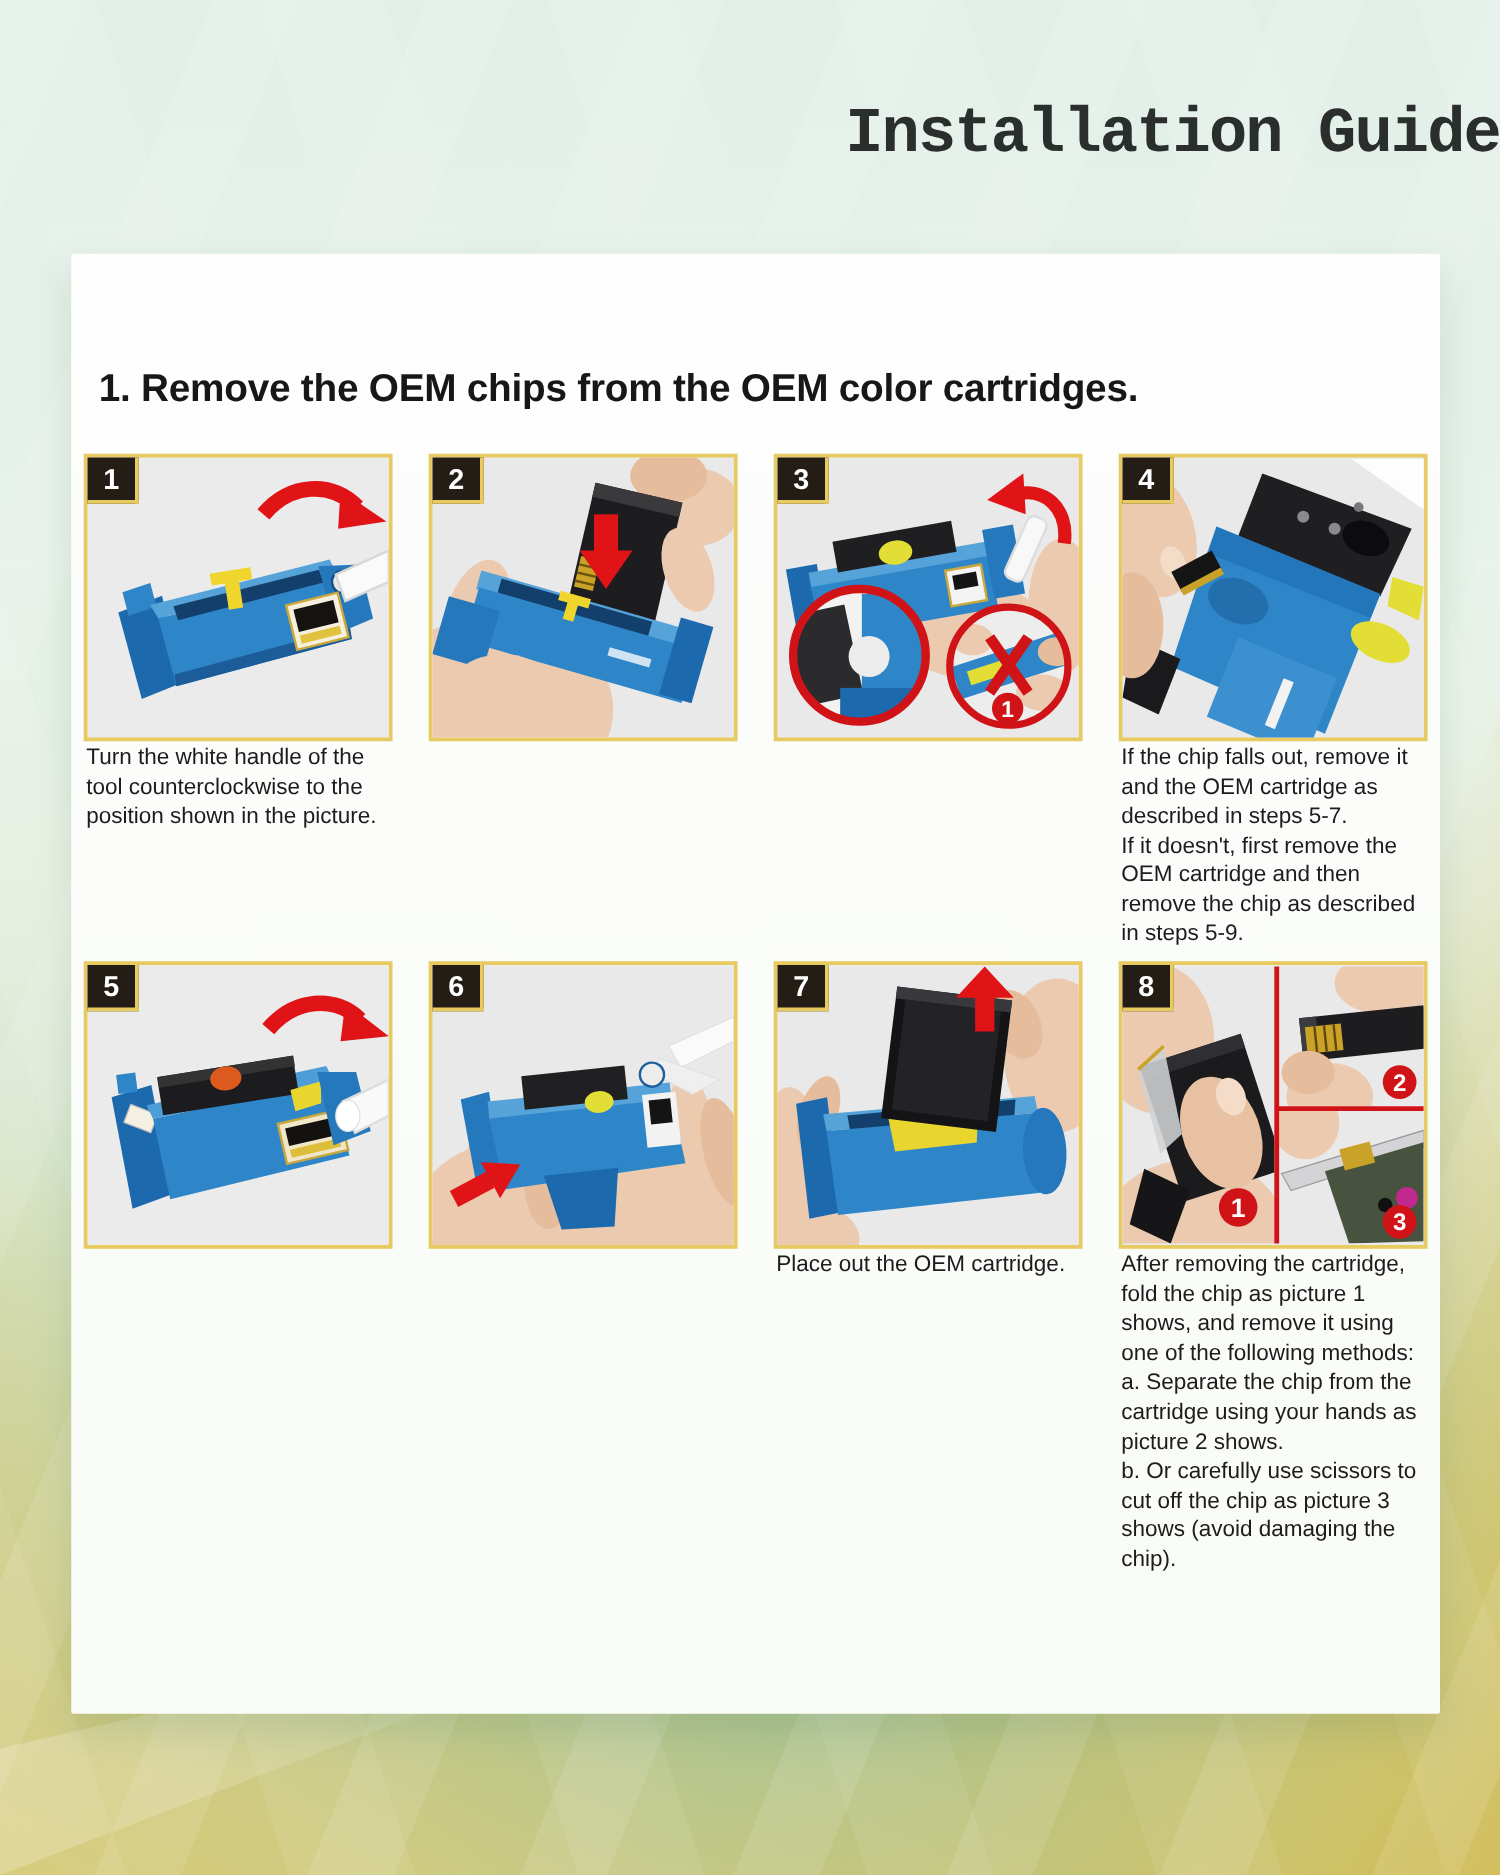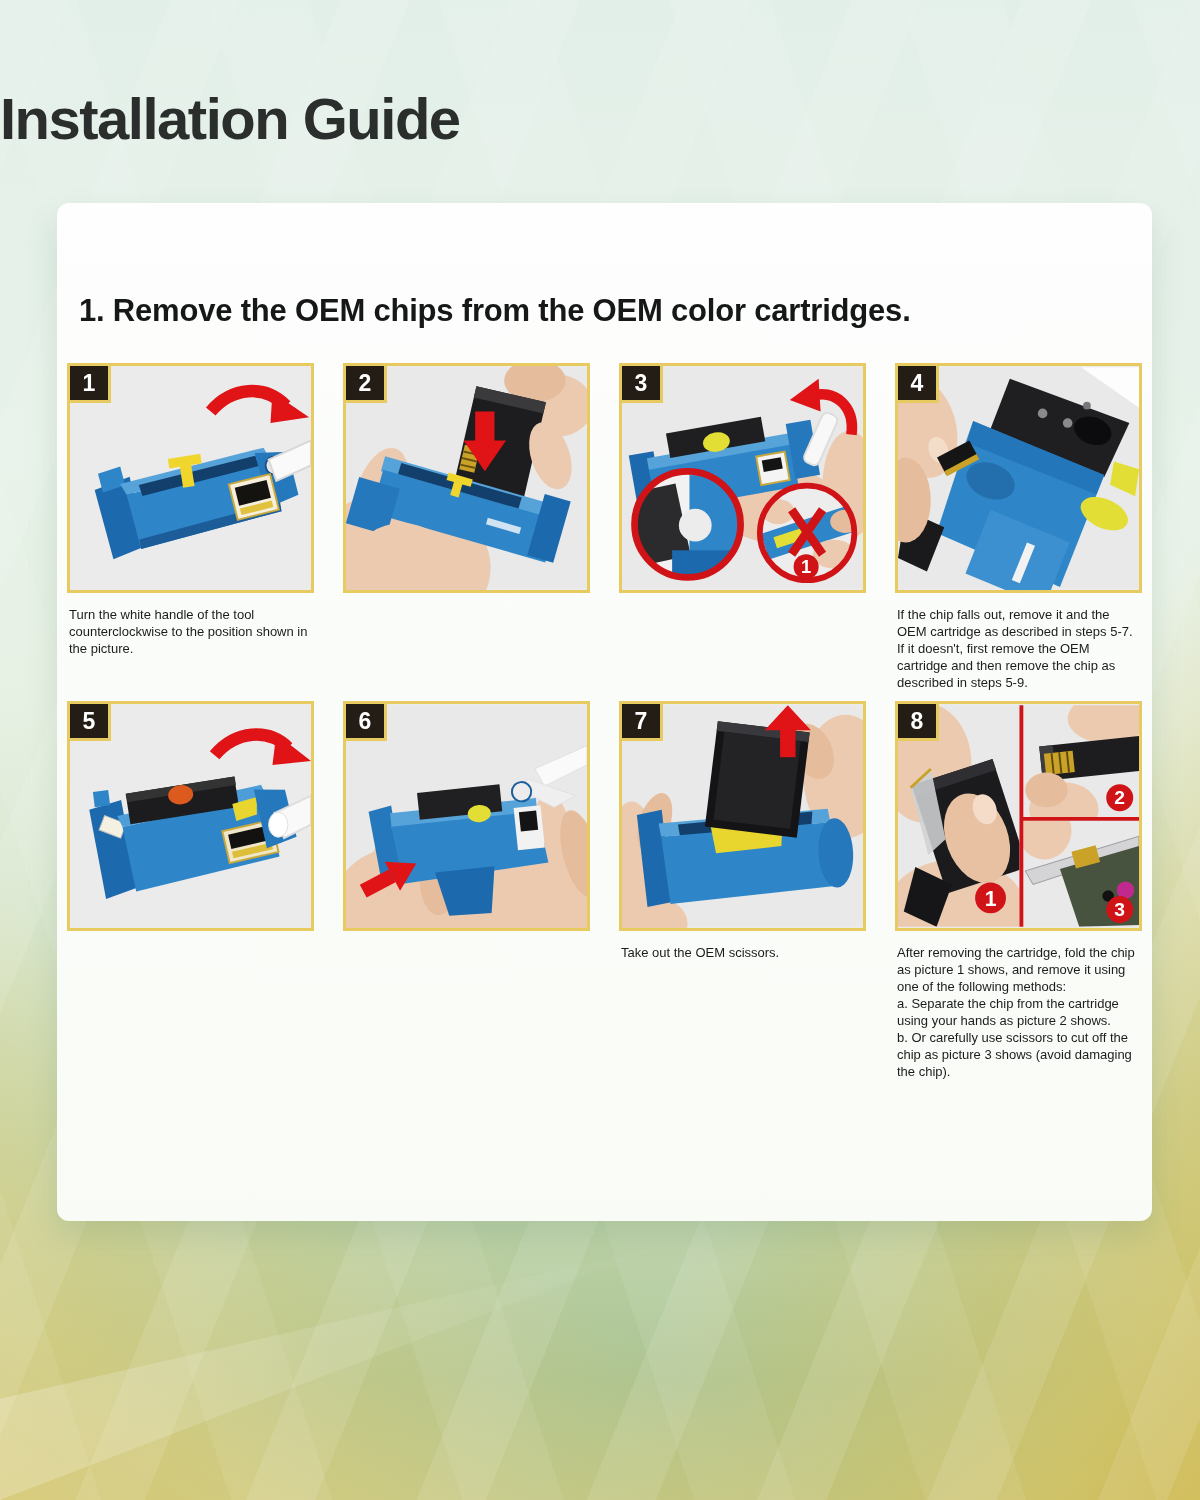--- a/index.html
+++ b/index.html
@@ -21,27 +21,27 @@
       repeating-linear-gradient(112deg, rgba(255,255,255,.10) 0 64px, rgba(255,255,255,0) 64px 158px),
       repeating-linear-gradient(72deg, rgba(255,255,255,.07) 0 96px, rgba(255,255,255,0) 96px 220px);
   }
   .sheen{
     position:absolute;left:0;bottom:0;width:100%;height:460px;
     background:linear-gradient(100deg, rgba(255,255,255,.45), rgba(255,255,255,0) 55%);
     clip-path:polygon(0 100%, 100% 0, 100% 18%, 0 78%);
     opacity:.55;
   }
   .page-title{
-    position:absolute;top:46px;left:0;width:100%;text-align:left;
-    font-size:58px;font-weight:bold;letter-spacing:-1.5px;color:#2a2e2c;
+    position:absolute;top:46px;left:0;width:100%;text-align:right;
+    font-size:51px;font-weight:bold;letter-spacing:-1.5px;color:#2a2e2c;font-family:Liberation Mono, monospace;
   }
   .card{
-    position:absolute;left:57px;top:203px;width:1095px;height:1018px;
+    position:absolute;left:57px;top:203px;width:1095px;height:1168px;
     background:linear-gradient(180deg,#fdfefd 0%,#f8fbf6 100%);
-    border-radius:12px;
+    border-radius:2px;
     box-shadow:0 14px 30px rgba(96,134,104,.20);
     box-sizing:border-box;
   }
   .section-heading{
     margin:90px 0 34px 22px;
     font-size:31px;font-weight:bold;color:#161817;letter-spacing:-.2px;
   }
   .steps-grid{
     display:grid;grid-template-columns:repeat(4,1fr);
     column-gap:29px;row-gap:10px;padding:0 10px;
@@ -53,21 +53,21 @@
   }
   .tile svg{display:block;width:100%;height:100%;}
   .badge{
     position:absolute;top:0;left:0;width:38px;height:34px;
     background:#241d16;color:#fff;
     border-right:3px solid #e7cb60;border-bottom:3px solid #e7cb60;
     display:flex;align-items:center;justify-content:center;
     font-size:23px;font-weight:bold;
   }
   .caption{
-    margin:13px 2px 0;font-size:13px;line-height:1.31;color:#1c1c1c;
+    margin:1px 2px 0;font-size:18px;line-height:1.31;color:#1c1c1c;
     white-space:pre-line;
   }
   .asterisk{color:#e35324;font-weight:bold;}
   .bdgtxt{font-family:"Liberation Sans",sans-serif;font-weight:bold;fill:#ffffff;}
 </style>
 </head>
 <body>
 
 <div class="bg"></div>
 <div class="facets"></div>
@@ -342,21 +342,21 @@
           </g>
           <g>
             <rect x="164" y="24" width="16" height="30" fill="#e01317"></rect>
             <path d="M148 26 L196 26 L172 0 Z" fill="#e01317"></path>
           </g>
         </svg>
         <div class="badge">
             <span>7</span>
           </div>
       </div>
-      <figcaption class="caption">Take out the OEM scissors.</figcaption>
+      <figcaption class="caption">Place out the OEM cartridge.</figcaption>
     </figure>
 
     <figure class="cell">
       <div class="tile">
         <svg viewBox="0 0 250 230">
           <defs>
             <clipPath id="c8l">
                 <rect x="0" y="0" width="126" height="230"></rect>
               </clipPath>
             <clipPath id="c8t">

